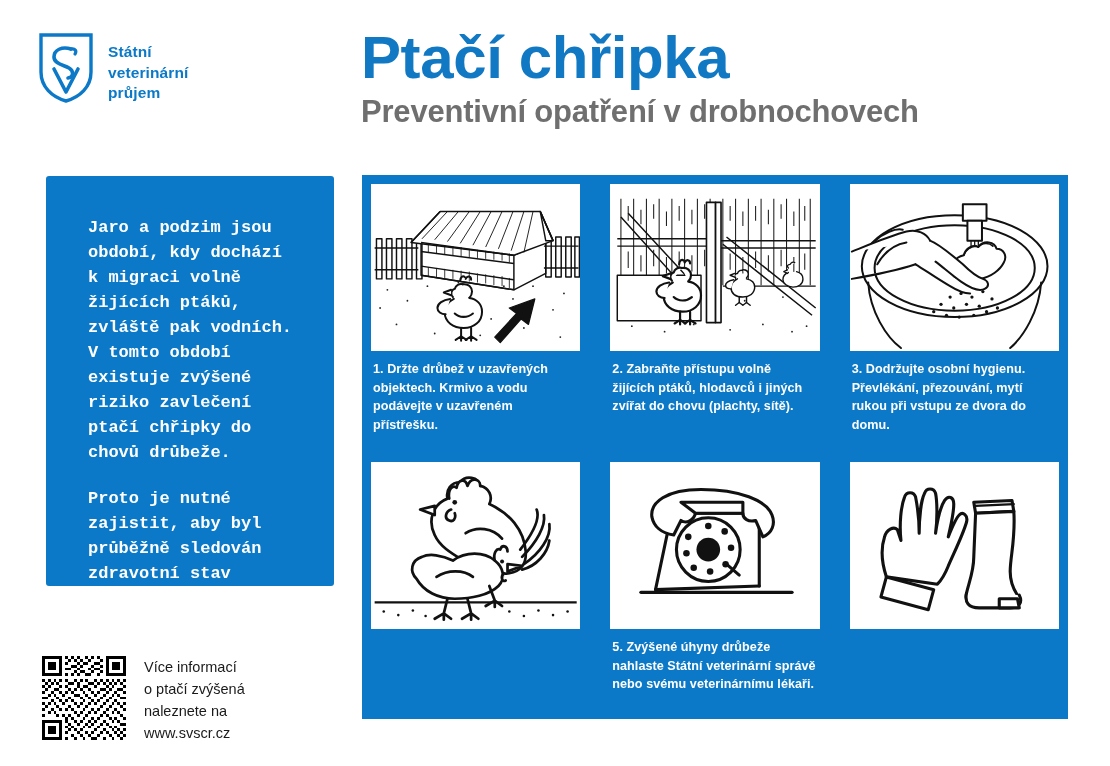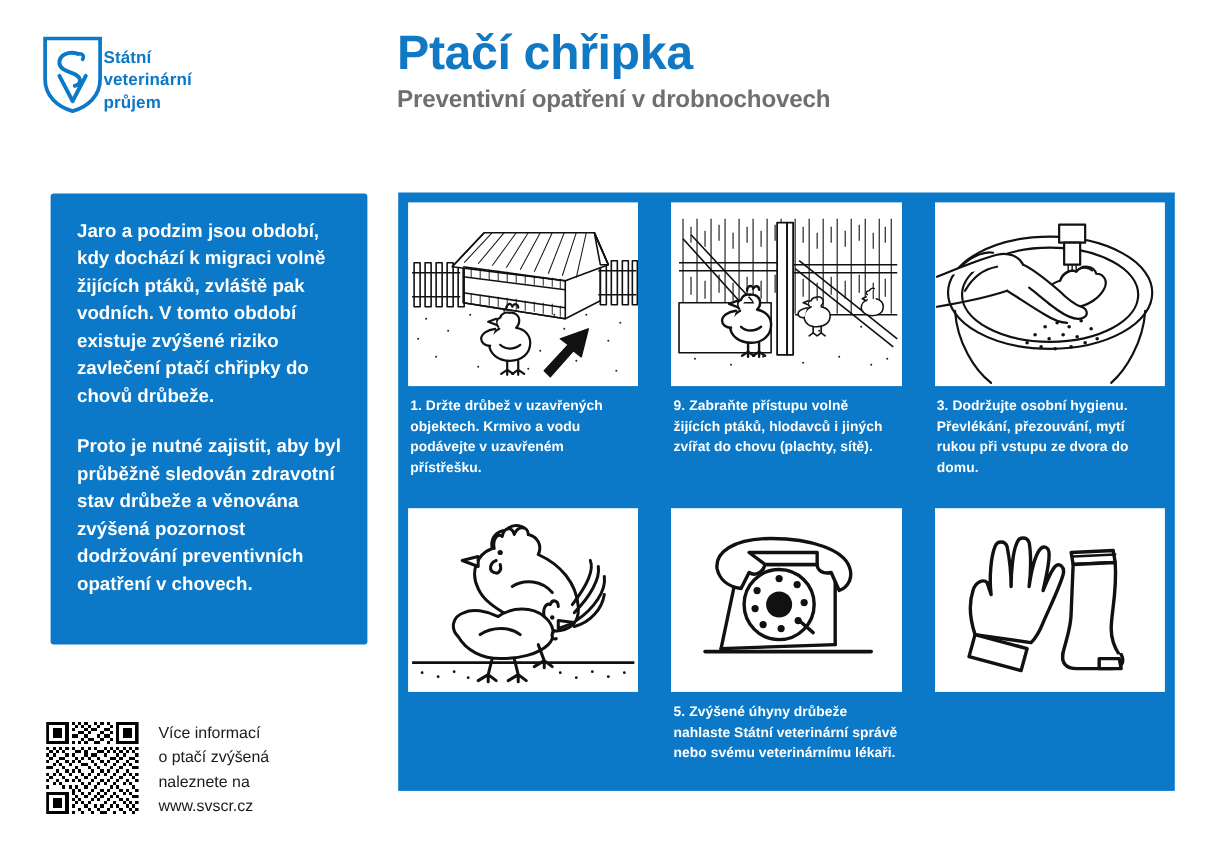--- a/index.html
+++ b/index.html
@@ -6,37 +6,37 @@
   body{
     width:1110px;height:766px;
     background:#ffffff;
     font-family:"Liberation Sans", sans-serif;
     overflow:hidden;
     position:relative;
   }
   .poster{position:absolute;inset:0;}
 
   
-  .logo-block{position:absolute;left:38px;top:32px;display:flex;align-items:flex-end;}
+  .logo-block{position:absolute;left:38px;top:32px;display:flex;align-items:center;gap:14px;}
   .logo-mark{width:56px;height:72px;flex:0 0 auto;}
   .logo-text{font-weight:bold;font-size:15.5px;line-height:1.32;color:#0b79c7;letter-spacing:0.1px;padding-top:10px;}
   .logo-text div{white-space:nowrap;}
 
   .title-block{position:absolute;left:361px;top:26px;}
-  .title-main{font-size:44px;font-weight:bold;color:#1179c4;line-height:1.06;letter-spacing:-0.4px;}
-  .title-sub{font-size:22px;font-weight:bold;color:#6f6f6f;line-height:1.12;margin-top:5px;letter-spacing:-0.2px;}
+  .title-main{font-size:60px;font-weight:bold;color:#1179c4;line-height:1.06;letter-spacing:-0.4px;}
+  .title-sub{font-size:31px;font-weight:bold;color:#6f6f6f;line-height:1.12;margin-top:5px;letter-spacing:-0.2px;}
 
   
   .info-box{
     position:absolute;left:46px;top:176px;width:288px;height:410px;
     background:#0b79c7;border-radius:3px;
     box-sizing:border-box;padding:22px 22px 10px 24px;
     color:#ffffff;font-weight:bold;font-size:17px;line-height:1.47;
   }
-  .info-box p{margin:0;}
+  .info-box p{margin:18px;font-family:Liberation Mono, monospace;}
   .info-box p + p{margin-top:21px;}
 
   
   .footer{position:absolute;left:42px;top:652px;display:flex;gap:18px;align-items:center;}
   .qr{width:84px;height:84px;flex:0 0 auto;}
   .footer-text{font-size:14.5px;line-height:1.52;color:#1a1a1a;padding-top:4px;}
   .footer-text div{white-space:nowrap;}
 
   
   .grid{
@@ -368,21 +368,21 @@
             </g>
 
             <g stroke-width="1.5" stroke-linecap="round">
               <path d="M196 84 c-2 -2 -1 -4 2 -4 c1 -2 3 -3 5 -2" fill="#fff"></path>
               <path d="M205 88 c4 1 7 4 7 8 c0 6 -5 9 -11 9 c-6 0 -11 -4 -11 -8 c0 -4 3 -7 6 -8" fill="#fff"></path>
               <path d="M195 86 l-4 2 l4 2" fill="#fff"></path>
             </g>
           </g>
         </svg>
       </div>
-      <div class="caption">9. Zabraňte přístupu volně žijících ptáků, hlodavců i jiných zvířat do chovu (plachty, sítě).</div>
+      <div class="caption">2. Zabraňte přístupu volně žijících ptáků, hlodavců i jiných zvířat do chovu (plachty, sítě).</div>
     </div>
 
     <div class="cell">
       <div class="art">
         <svg viewBox="0 0 230 167" xmlns="http://www.w3.org/2000/svg">
           <g fill="none" stroke="#111" stroke-width="2.2" stroke-linejoin="round" stroke-linecap="round">
 
             <ellipse cx="115" cy="82" rx="102" ry="56"></ellipse>
             <ellipse cx="115" cy="84" rx="88" ry="47"></ellipse>
             <path d="M20 100 C22 132 40 160 56 172"></path>

